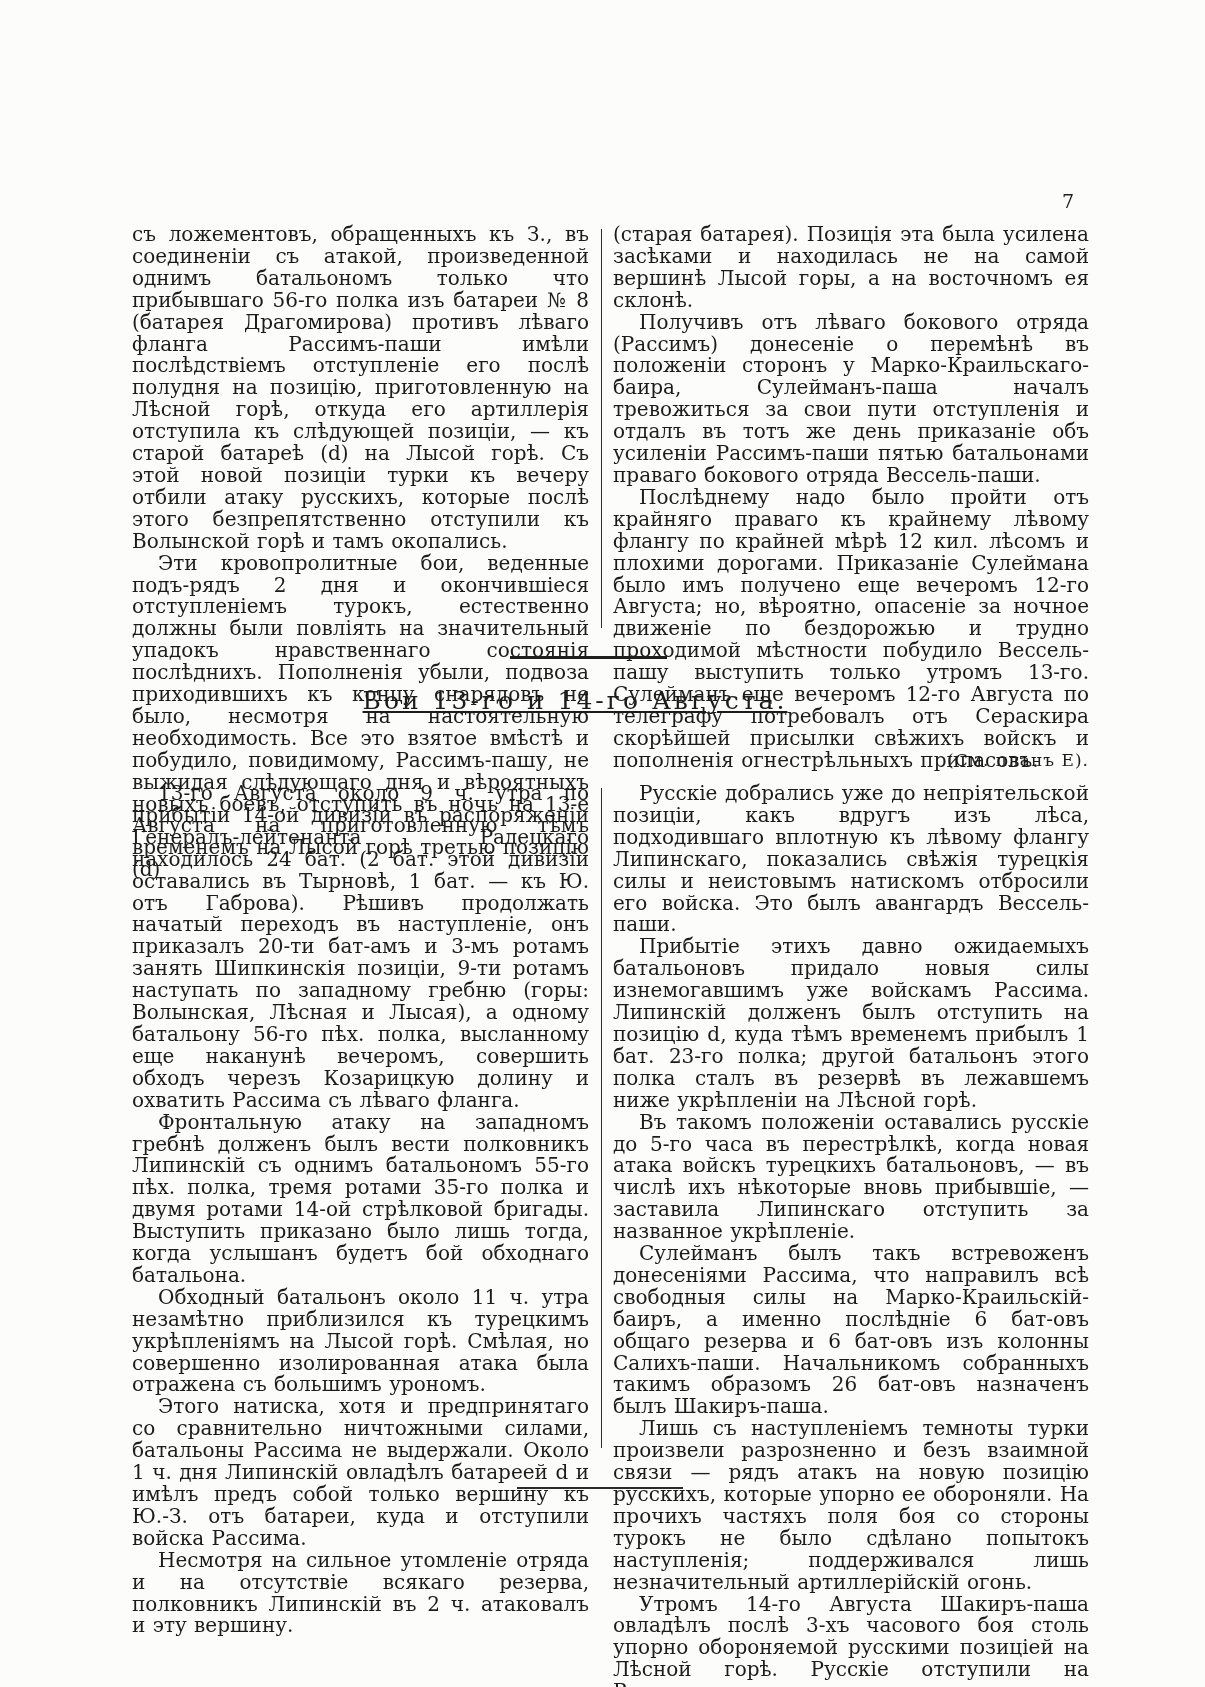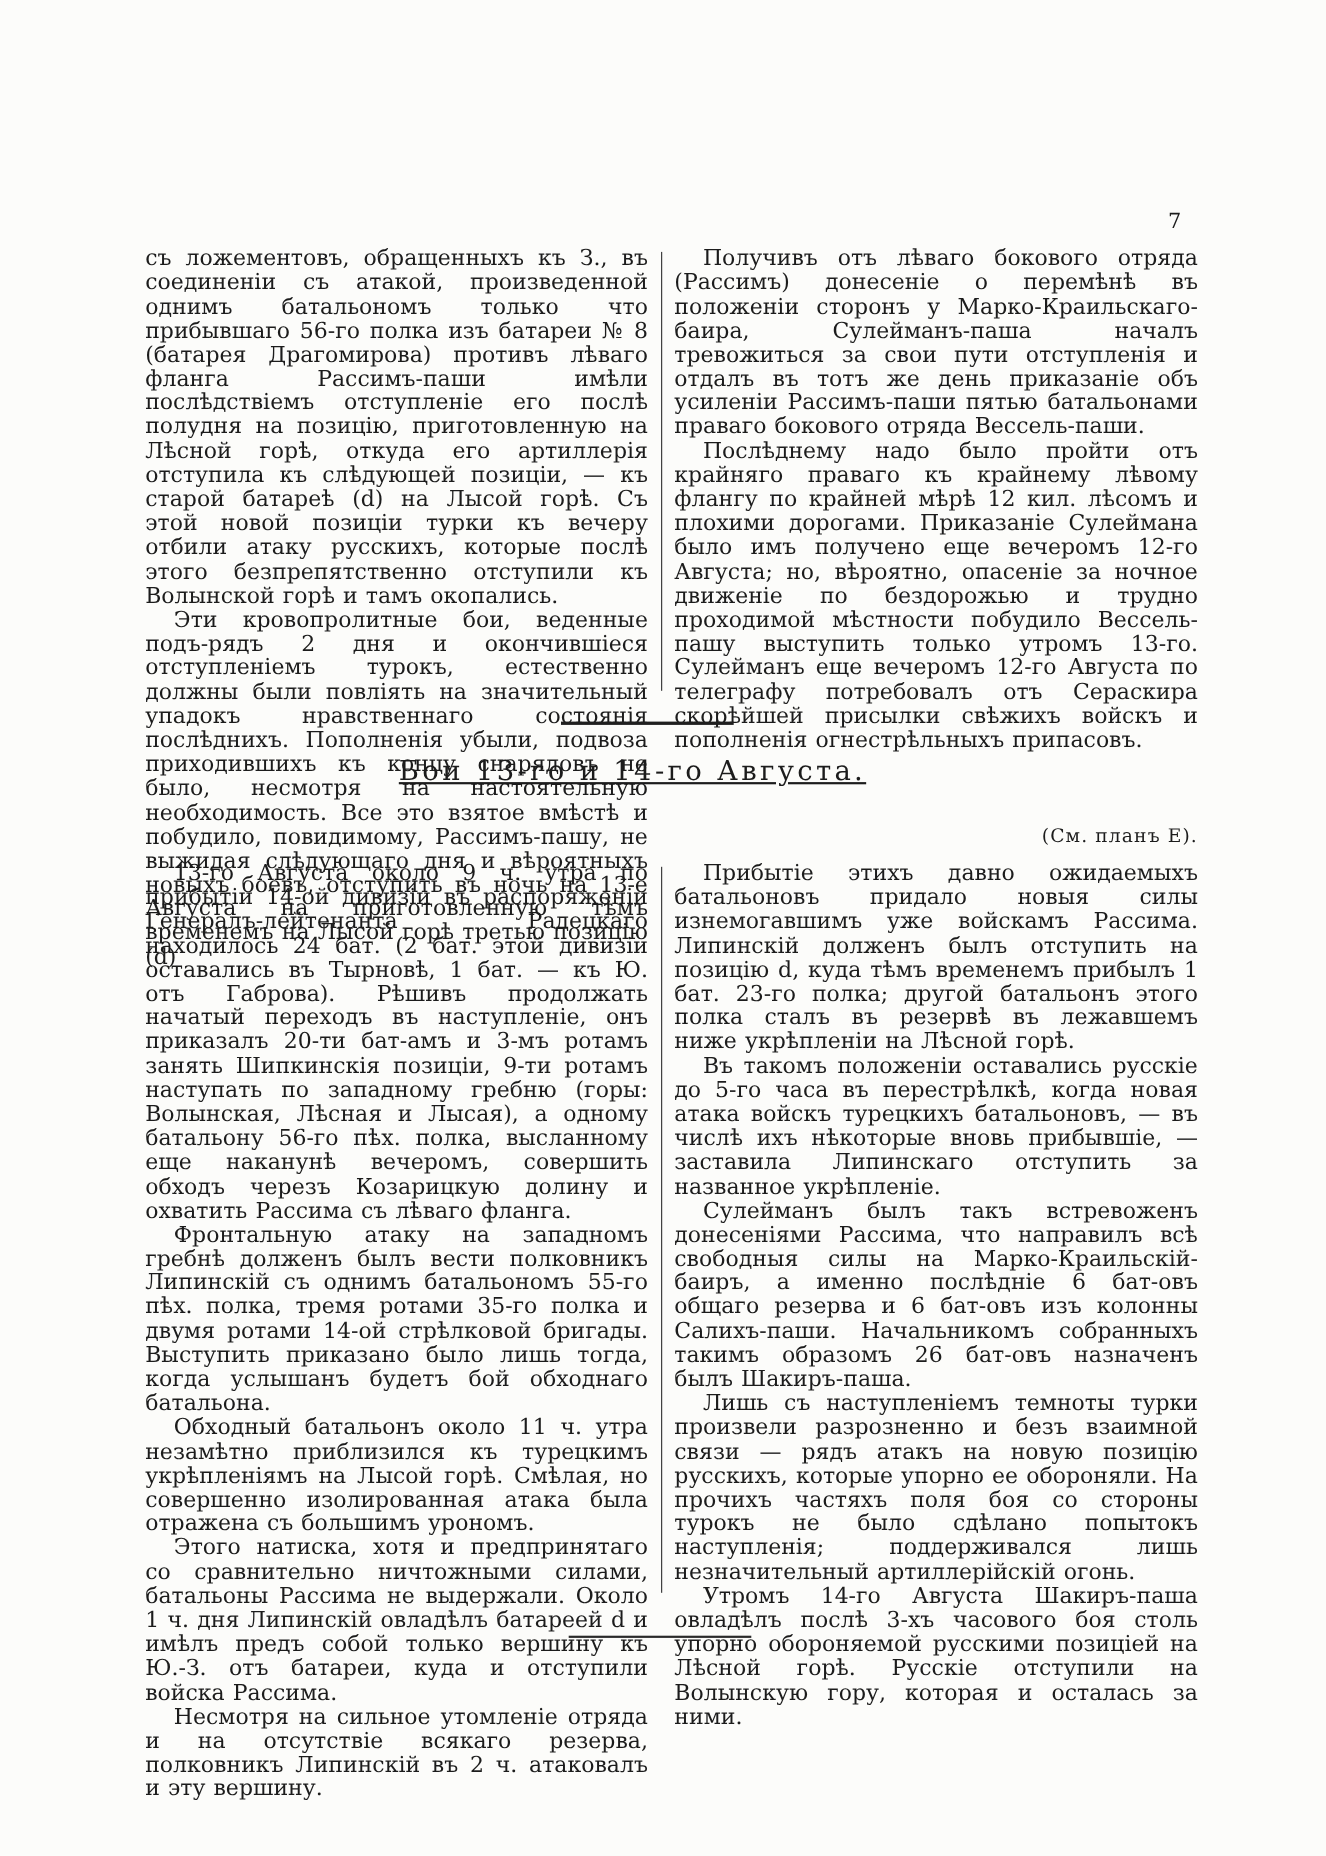--- a/index.html
+++ b/index.html
@@ -82,39 +82,41 @@
   <div class="page-number">7</div>
 
   <div class="column col-top-left">
     <p class="no-indent">съ ложементовъ, обращенныхъ къ З., въ соединеніи съ атакой, произведенной однимъ батальономъ только что прибывшаго 56-го полка изъ батареи № 8 (батарея Драгомирова) противъ лѣваго фланга Рассимъ-паши имѣли послѣдствіемъ отступленіе его послѣ полудня на позицію, приготовленную на Лѣсной горѣ, откуда его артиллерія отступила къ слѣдующей позиціи, — къ старой батареѣ (d) на Лысой горѣ. Съ этой новой позиціи турки къ вечеру отбили атаку русскихъ, которые послѣ этого безпрепятственно отступили къ Волынской горѣ и тамъ окопались.</p>
     <p>Эти кровопролитные бои, веденные подъ-рядъ 2 дня и окончившіеся отступленіемъ турокъ, естественно должны были повліять на значительный упадокъ нравственнаго состоянія послѣднихъ. Пополненія убыли, подвоза приходившихъ къ концу снарядовъ не было, несмотря на настоятельную необходимость. Все это взятое вмѣстѣ и побудило, повидимому, Рассимъ-пашу, не выжидая слѣдующаго дня и вѣроятныхъ новыхъ боевъ, отступить въ ночь на 13-е Августа на приготовленную тѣмъ временемъ на Лысой горѣ третью позицію (d)</p>
   </div>
 
   <div class="vdivider top"></div>
 
   <div class="column col-top-right">
+    <p class="no-indent">(старая батарея). Позиція эта была усилена засѣками и находилась не на самой вершинѣ Лысой горы, а на восточномъ ея склонѣ.</p>
     <p>Получивъ отъ лѣваго бокового отряда (Рассимъ) донесеніе о перемѣнѣ въ положеніи сторонъ у Марко-Краильскаго-баира, Сулейманъ-паша началъ тревожиться за свои пути отступленія и отдалъ въ тотъ же день приказаніе объ усиленіи Рассимъ-паши пятью батальонами праваго бокового отряда Вессель-паши.</p>
     <p>Послѣднему надо было пройти отъ крайняго праваго къ крайнему лѣвому флангу по крайней мѣрѣ 12 кил. лѣсомъ и плохими дорогами. Приказаніе Сулеймана было имъ получено еще вечеромъ 12-го Августа; но, вѣроятно, опасеніе за ночное движеніе по бездорожью и трудно проходимой мѣстности побудило Вессель-пашу выступить только утромъ 13-го. Сулейманъ еще вечеромъ 12-го Августа по телеграфу потребовалъ отъ Сераскира скорѣйшей присылки свѣжихъ войскъ и пополненія огнестрѣльныхъ припасовъ.</p>
   </div>
 
   <div class="heading-rule"></div>
   <div class="heading-title">Бои 13-го и 14-го Августа.</div>
   <div class="heading-subtitle">(См. планъ Е).</div>
 
   <div class="column col-body-left">
     <p>13-го Августа около 9 ч. утра по прибытіи 14-ой дивизіи въ распоряженіи Генералъ-лейтенанта Радецкаго находилось 24 бат. (2 бат. этой дивизіи оставались въ Тырновѣ, 1 бат. — къ Ю. отъ Габрова). Рѣшивъ продолжать начатый переходъ въ наступленіе, онъ приказалъ 20-ти бат-амъ и 3-мъ ротамъ занять Шипкинскія позиціи, 9-ти ротамъ наступать по западному гребню (горы: Волынская, Лѣсная и Лысая), а одному батальону 56-го пѣх. полка, высланному еще наканунѣ вечеромъ, совершить обходъ черезъ Козарицкую долину и охватить Рассима съ лѣваго фланга.</p>
     <p>Фронтальную атаку на западномъ гребнѣ долженъ былъ вести полковникъ Липинскій съ однимъ батальономъ 55-го пѣх. полка, тремя ротами 35-го полка и двумя ротами 14-ой стрѣлковой бригады. Выступить приказано было лишь тогда, когда услышанъ будетъ бой обходнаго батальона.</p>
     <p>Обходный батальонъ около 11 ч. утра незамѣтно приблизился къ турецкимъ укрѣпленіямъ на Лысой горѣ. Смѣлая, но совершенно изолированная атака была отражена съ большимъ урономъ.</p>
     <p>Этого натиска, хотя и предпринятаго со сравнительно ничтожными силами, батальоны Рассима не выдержали. Около 1 ч. дня Липинскій овладѣлъ батареей d и имѣлъ предъ собой только вершину къ Ю.-З. отъ батареи, куда и отступили войска Рассима.</p>
     <p>Несмотря на сильное утомленіе отряда и на отсутствіе всякаго резерва, полковникъ Липинскій въ 2 ч. атаковалъ и эту вершину.</p>
   </div>
 
   <div class="vdivider body"></div>
 
   <div class="column col-body-right">
+    <p>Русскіе добрались уже до непріятельской позиціи, какъ вдругъ изъ лѣса, подходившаго вплотную къ лѣвому флангу Липинскаго, показались свѣжія турецкія силы и неистовымъ натискомъ отбросили его войска. Это былъ авангардъ Вессель-паши.</p>
     <p>Прибытіе этихъ давно ожидаемыхъ батальоновъ придало новыя силы изнемогавшимъ уже войскамъ Рассима. Липинскій долженъ былъ отступить на позицію d, куда тѣмъ временемъ прибылъ 1 бат. 23-го полка; другой батальонъ этого полка сталъ въ резервѣ въ лежавшемъ ниже укрѣпленіи на Лѣсной горѣ.</p>
     <p>Въ такомъ положеніи оставались русскіе до 5-го часа въ перестрѣлкѣ, когда новая атака войскъ турецкихъ батальоновъ, — въ числѣ ихъ нѣкоторые вновь прибывшіе, — заставила Липинскаго отступить за названное укрѣпленіе.</p>
     <p>Сулейманъ былъ такъ встревоженъ донесеніями Рассима, что направилъ всѣ свободныя силы на Марко-Краильскій-баиръ, а именно послѣдніе 6 бат-овъ общаго резерва и 6 бат-овъ изъ колонны Салихъ-паши. Начальникомъ собранныхъ такимъ образомъ 26 бат-овъ назначенъ былъ Шакиръ-паша.</p>
     <p>Лишь съ наступленіемъ темноты турки произвели разрозненно и безъ взаимной связи — рядъ атакъ на новую позицію русскихъ, которые упорно ее обороняли. На прочихъ частяхъ поля боя со стороны турокъ не было сдѣлано попытокъ наступленія; поддерживался лишь незначительный артиллерійскій огонь.</p>
     <p>Утромъ 14-го Августа Шакиръ-паша овладѣлъ послѣ 3-хъ часового боя столь упорно обороняемой русскими позиціей на Лѣсной горѣ. Русскіе отступили на Волынскую гору, которая и осталась за ними.</p>
   </div>
 
   <div class="bottom-rule"></div>
 
 </div>

